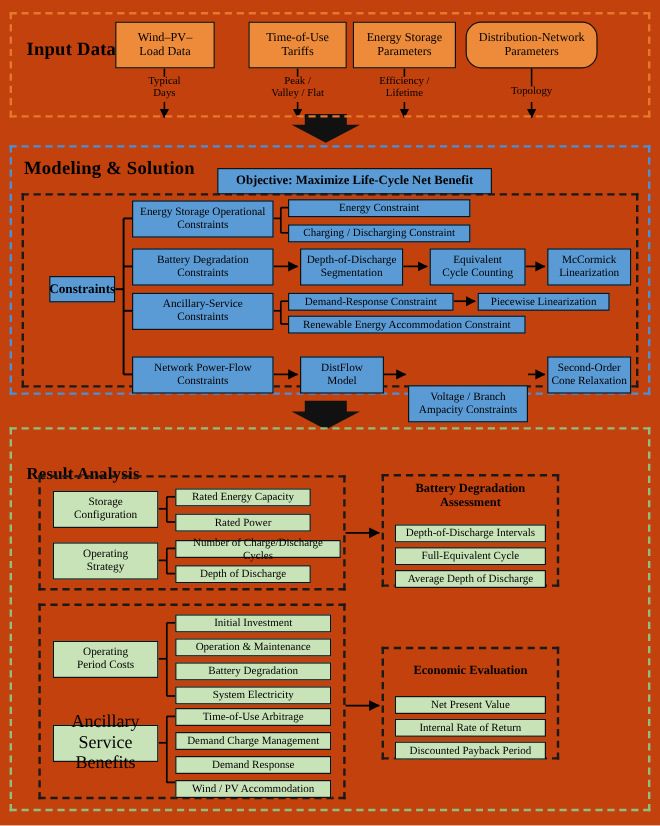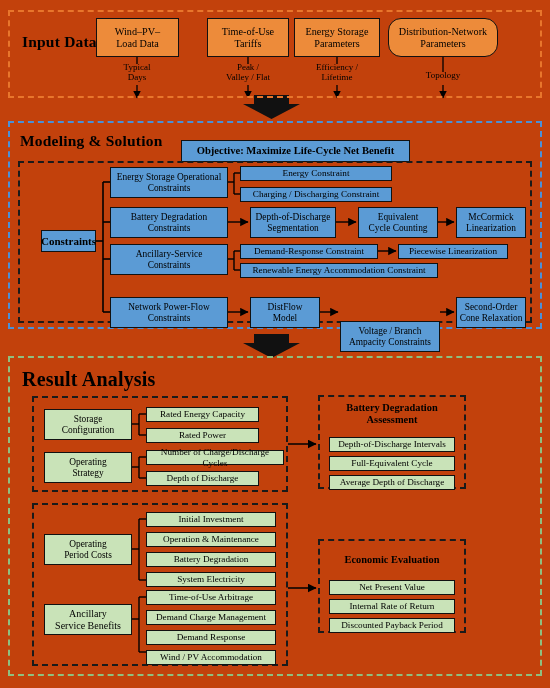--- a/index.html
+++ b/index.html
@@ -214,21 +214,21 @@
   <div class="node n-blue" style="left:340px;top:297px;width:100px;height:31px;font-size:9.4px;margin-top:24px;">
     <span style="white-space:pre-line;">Voltage / Branch
 Ampacity Constraints</span>
   </div>
   <div class="node n-blue" style="left:456px;top:297px;width:70px;height:31px;font-size:9.4px;">
     <span style="white-space:pre-line;">Second-Order
 Cone Relaxation</span>
   </div>
 
   <div class="phase phase-result" style="left:8px;top:356px;width:534px;height:320px;"></div>
-  <div class="phase-title" style="left:22px;top:368px;font-size:20px;">Result Analysis</div>
+  <div class="phase-title" style="left:22px;top:388px;font-size:14px;">Result Analysis</div>
 
   <div class="inner-dash-dark" style="left:32px;top:396px;width:256px;height:96px;"></div>
 
   <div class="node n-green" style="left:44px;top:409px;width:88px;height:31px;font-size:9.4px;">
     <span style="white-space:pre-line;">Storage
 Configuration</span>
   </div>
   <div class="node n-green" style="left:146px;top:407px;width:113px;height:15px;font-size:9.2px;">
     <span>Rated Energy Capacity</span>
   </div>
@@ -272,21 +272,21 @@
   <div class="node n-green" style="left:146px;top:532px;width:130px;height:15px;font-size:9.2px;">
     <span>Operation &amp; Maintenance</span>
   </div>
   <div class="node n-green" style="left:146px;top:552px;width:130px;height:15px;font-size:9.2px;">
     <span>Battery Degradation</span>
   </div>
   <div class="node n-green" style="left:146px;top:572px;width:130px;height:15px;font-size:9.2px;text-align:right;">
     <span>System Electricity</span>
   </div>
 
-  <div class="node n-green" style="left:44px;top:604px;width:88px;height:31px;font-size:10px;">
+  <div class="node n-green" style="left:44px;top:604px;width:88px;height:31px;font-size:15px;">
     <span style="white-space:pre-line;">Ancillary
 Service Benefits</span>
   </div>
   <div class="node n-green" style="left:146px;top:590px;width:130px;height:15px;font-size:9.2px;">
     <span>Time-of-Use Arbitrage</span>
   </div>
   <div class="node n-green" style="left:146px;top:610px;width:130px;height:15px;font-size:9.2px;">
     <span>Demand Charge Management</span>
   </div>
   <div class="node n-green" style="left:146px;top:630px;width:130px;height:15px;font-size:9.2px;">

